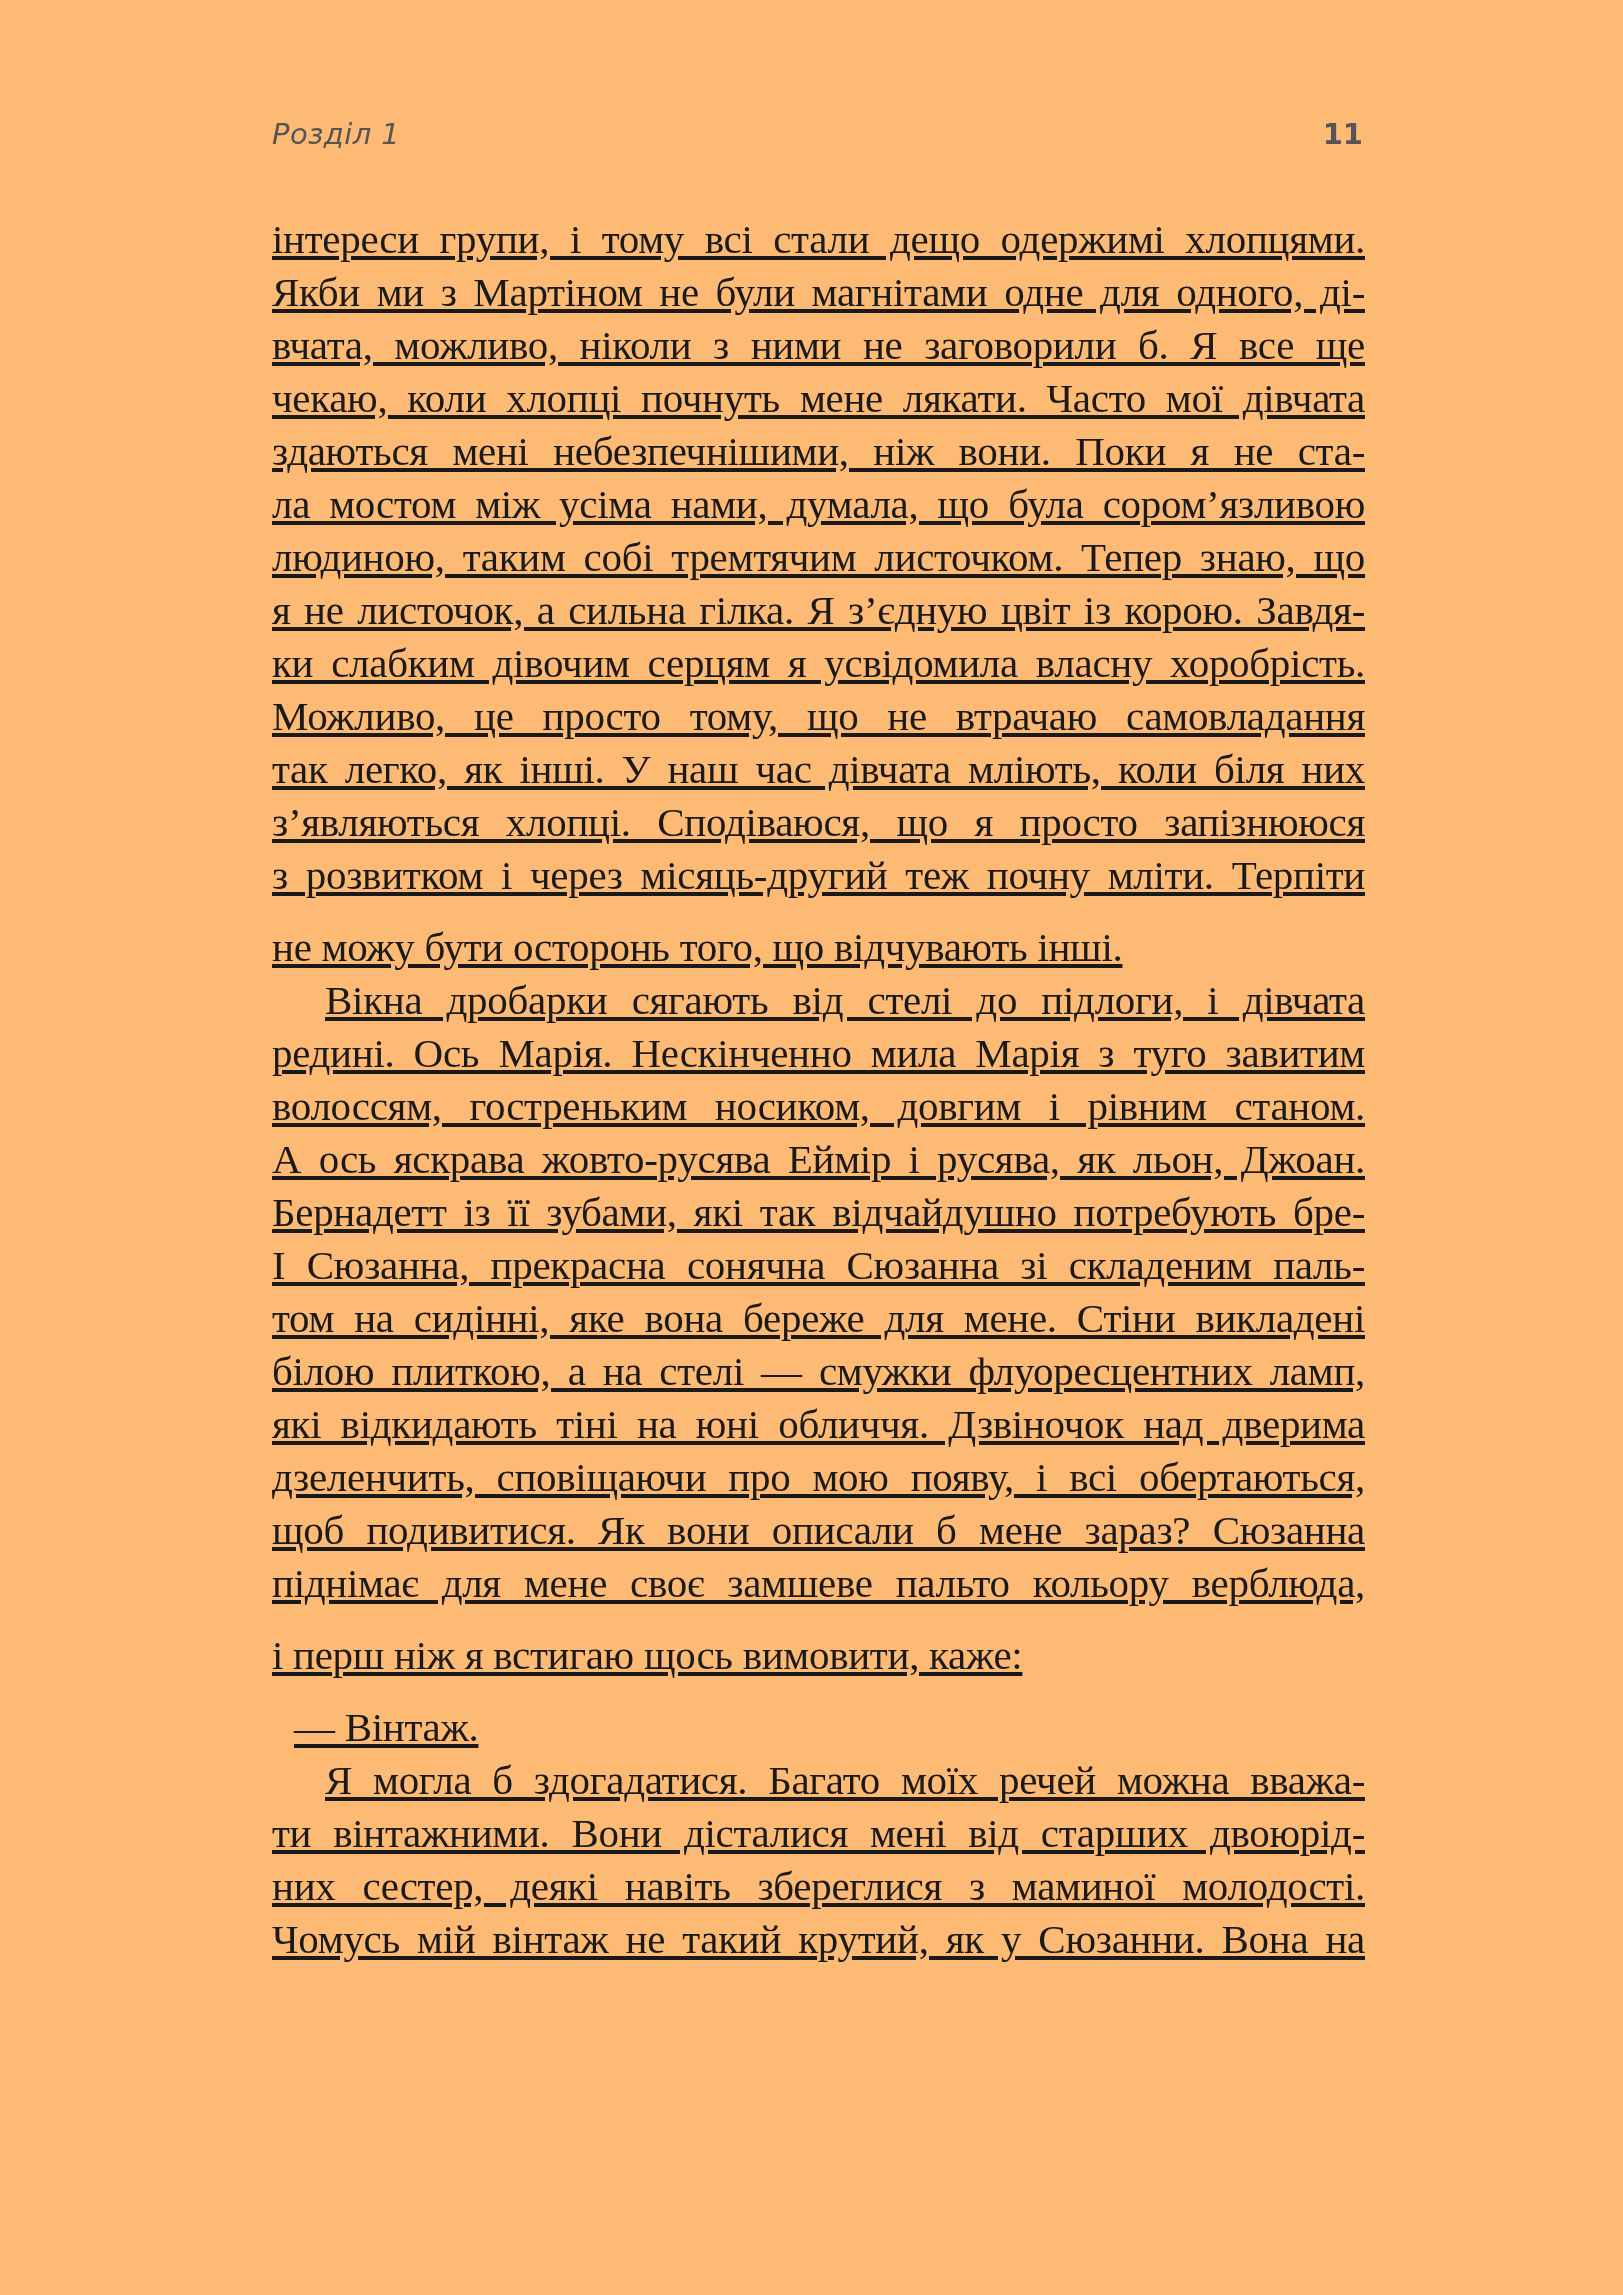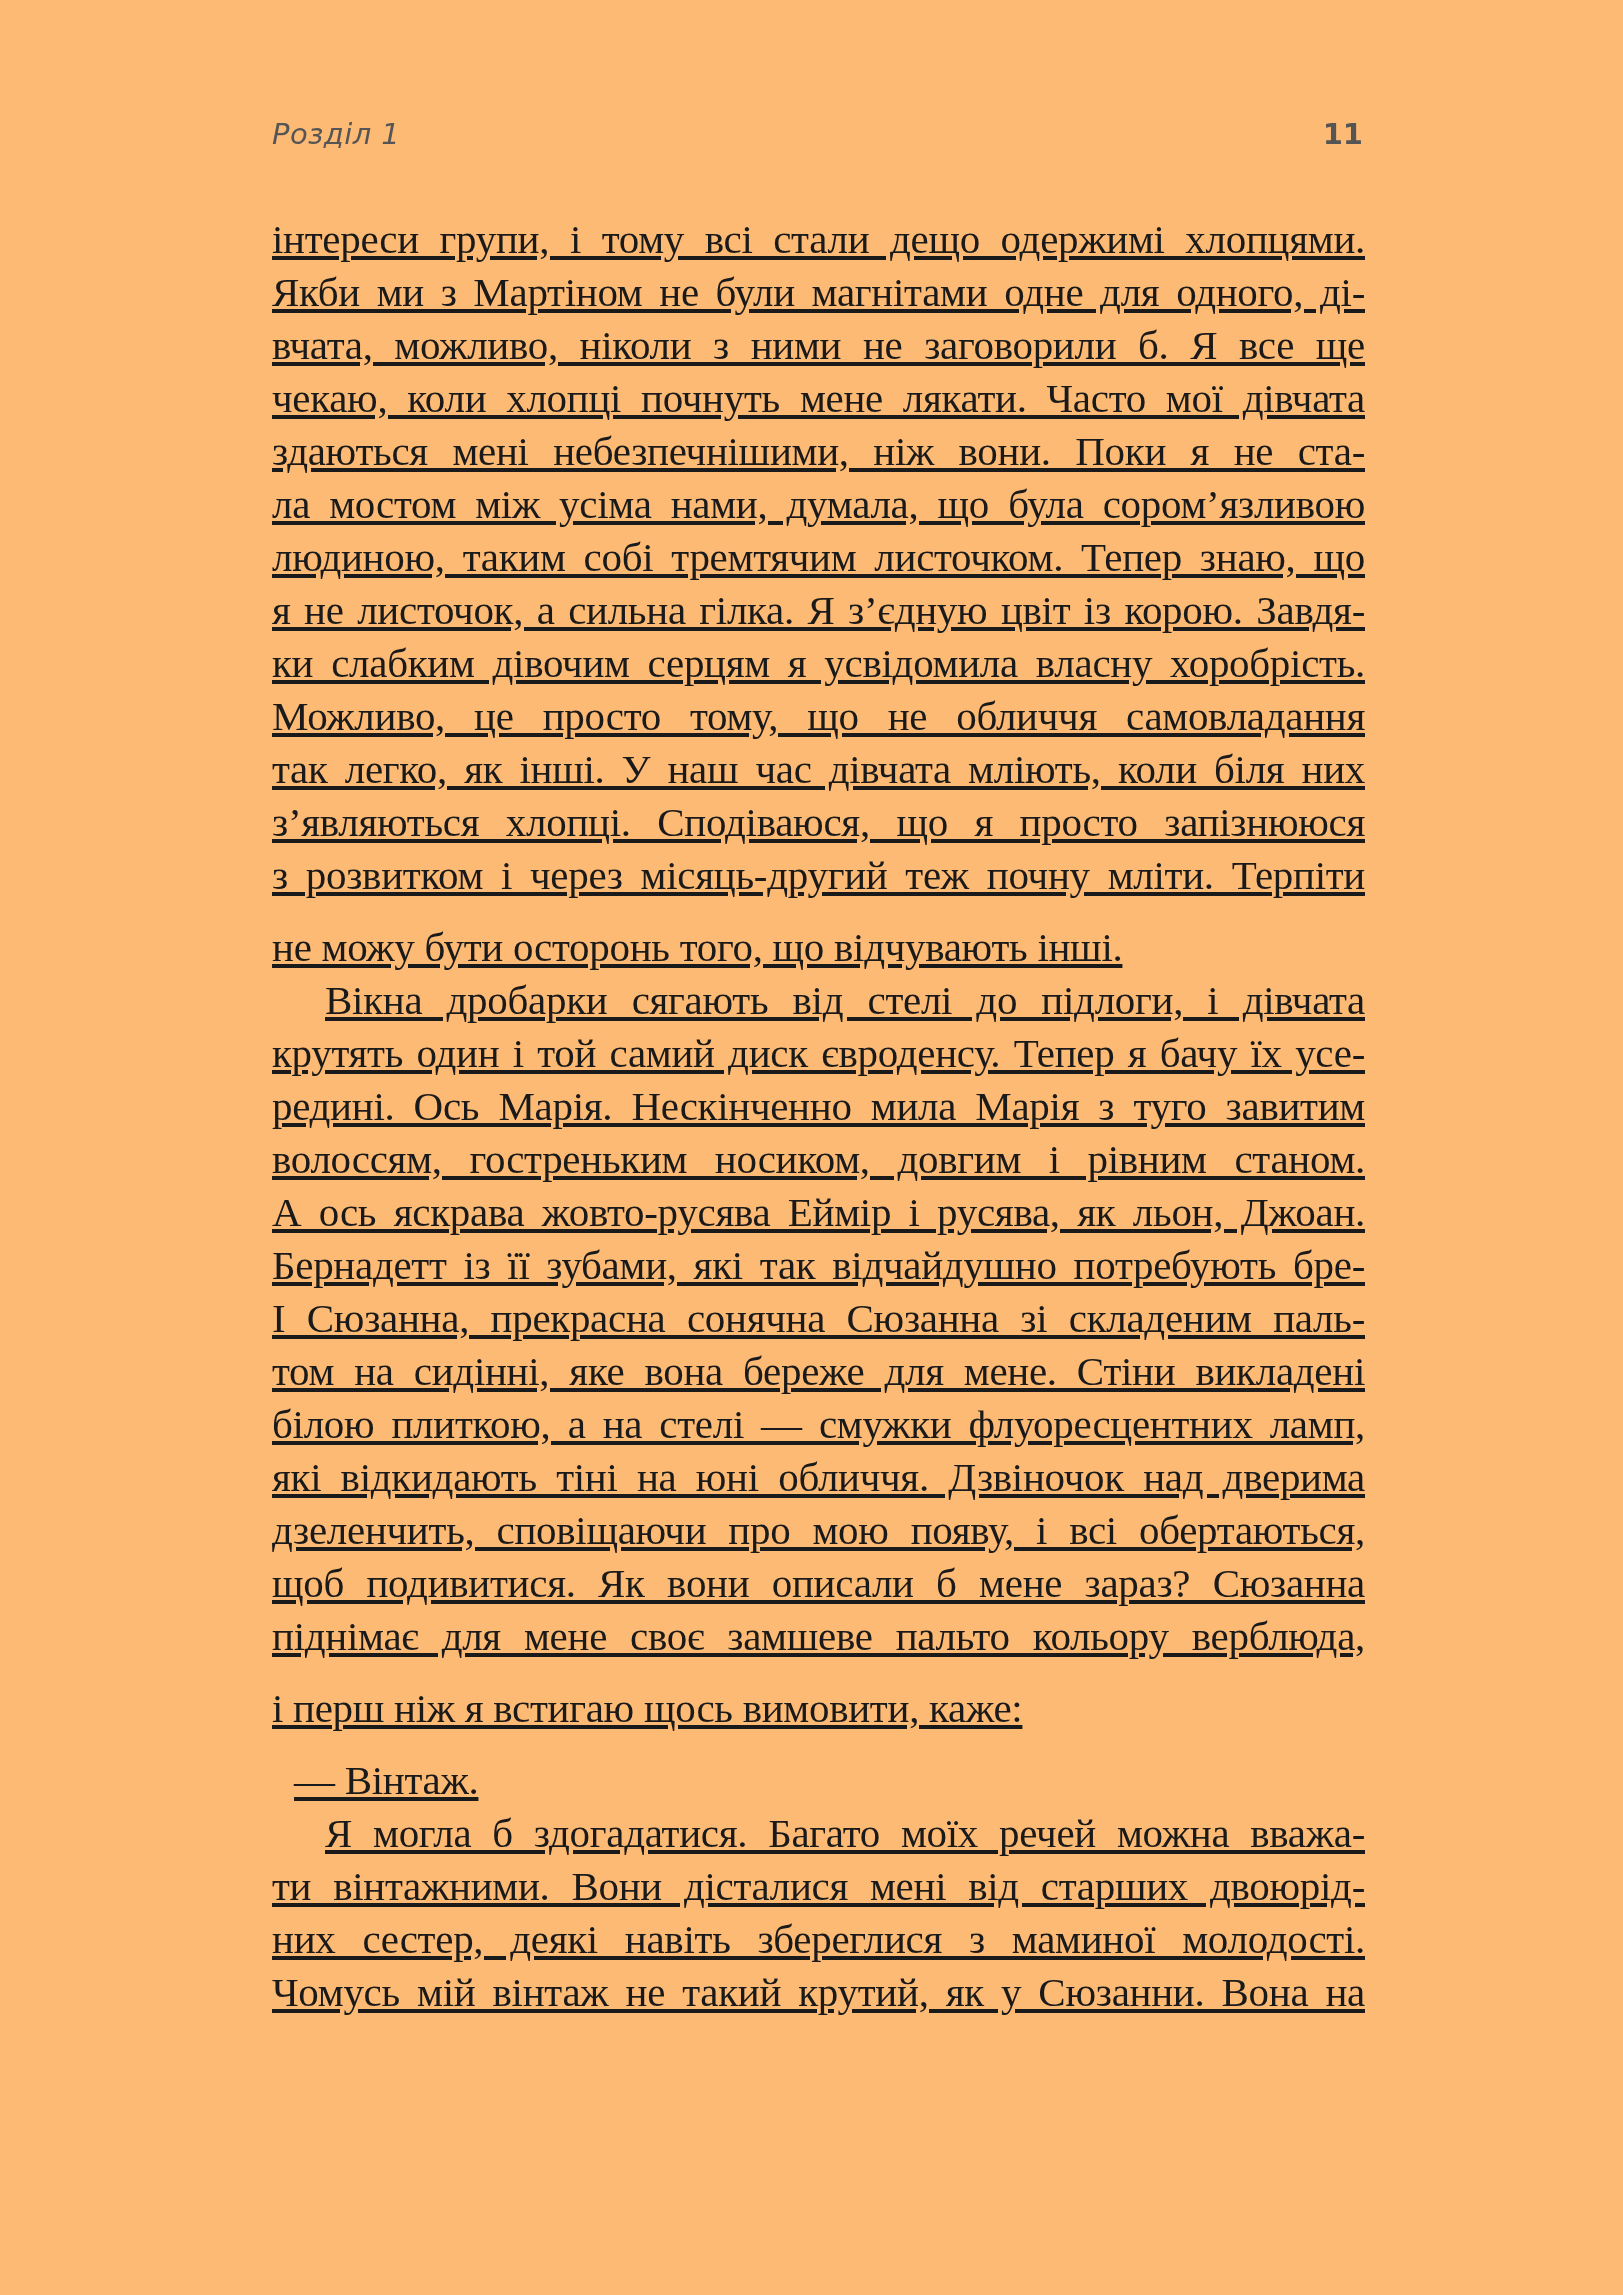--- a/index.html
+++ b/index.html
@@ -93,28 +93,27 @@
 
     <span class="line">інтереси групи, і тому всі стали дещо одержимі хлопцями.</span>
     <span class="line">Якби ми з Мартіном не були магнітами одне для одного, ді-</span>
     <span class="line">вчата, можливо, ніколи з ними не заговорили б. Я все ще</span>
     <span class="line">чекаю, коли хлопці почнуть мене лякати. Часто мої дівчата</span>
     <span class="line">здаються мені небезпечнішими, ніж вони. Поки я не ста-</span>
     <span class="line">ла мостом між усіма нами, думала, що була сором’язливою</span>
     <span class="line">людиною, таким собі тремтячим листочком. Тепер знаю, що</span>
     <span class="line">я не листочок, а сильна гілка. Я з’єдную цвіт із корою. Завдя-</span>
     <span class="line">ки слабким дівочим серцям я усвідомила власну хоробрість.</span>
-    <span class="line">Можливо, це просто тому, що не обличчя самовладання</span>
+    <span class="line">Можливо, це просто тому, що не втрачаю самовладання</span>
     <span class="line">так легко, як інші. У наш час дівчата мліють, коли біля них</span>
     <span class="line">з’являються хлопці. Сподіваюся, що я просто запізнююся</span>
     <span class="line">з розвитком і через місяць-другий теж почну мліти. Терпіти</span>
     <span class="line last">не можу бути осторонь того, що відчувають інші.</span>
 
     <span class="line indent">Вікна дробарки сягають від стелі до підлоги, і дівчата</span>
-    <span class="line">крутять один і той самий диск євроденсу. Тепер я бачу їх усе-</span>
     <span class="line">редині. Ось Марія. Нескінченно мила Марія з туго завитим</span>
     <span class="line">волоссям, гостреньким носиком, довгим і рівним станом.</span>
     <span class="line">А ось яскрава жовто-русява Еймір і русява, як льон, Джоан.</span>
     <span class="line">Бернадетт із її зубами, які так відчайдушно потребують бре-</span>
     <span class="line">І Сюзанна, прекрасна сонячна Сюзанна зі складеним паль-</span>
     <span class="line">том на сидінні, яке вона береже для мене. Стіни викладені</span>
     <span class="line">білою плиткою, а на стелі — смужки флуоресцентних ламп,</span>
     <span class="line">які відкидають тіні на юні обличчя. Дзвіночок над дверима</span>
     <span class="line">дзеленчить, сповіщаючи про мою появу, і всі обертаються,</span>
     <span class="line">щоб подивитися. Як вони описали б мене зараз? Сюзанна</span>

